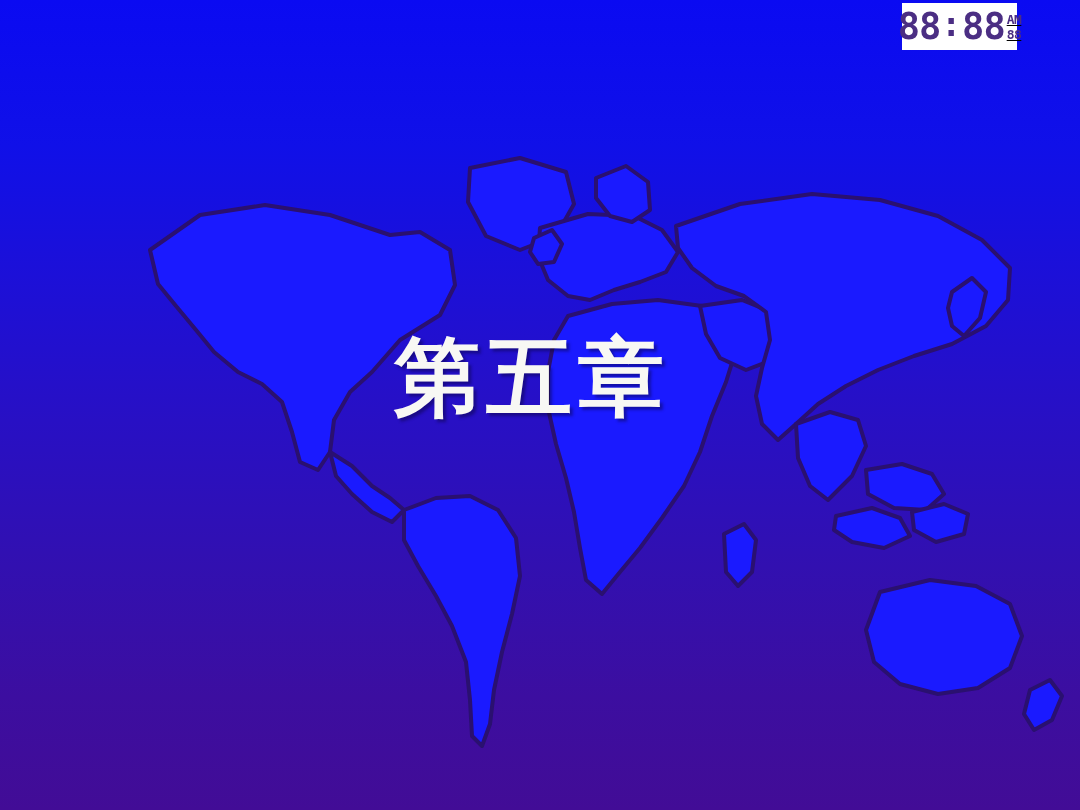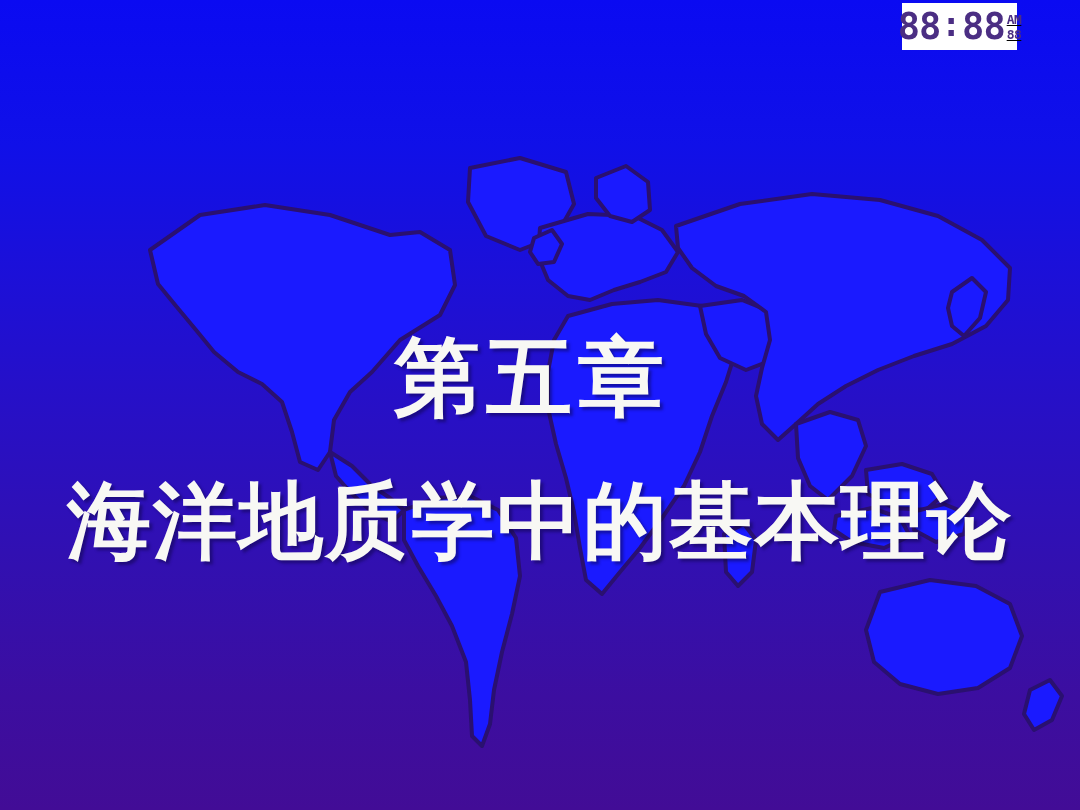--- a/index.html
+++ b/index.html
@@ -320,15 +320,14 @@
     <span class="seg-digit big">88</span>
     <span class="small-stack">
       <span class="seg-digit">AM</span>
       <span class="seg-digit">88</span>
     </span>
   </div>
 
 
   <div id="chapter-heading">第五章</div>
 
-  <div id="subject-heading">海洋地质学中的基本理论</div>
 
 </div>
 
 </body></html>

